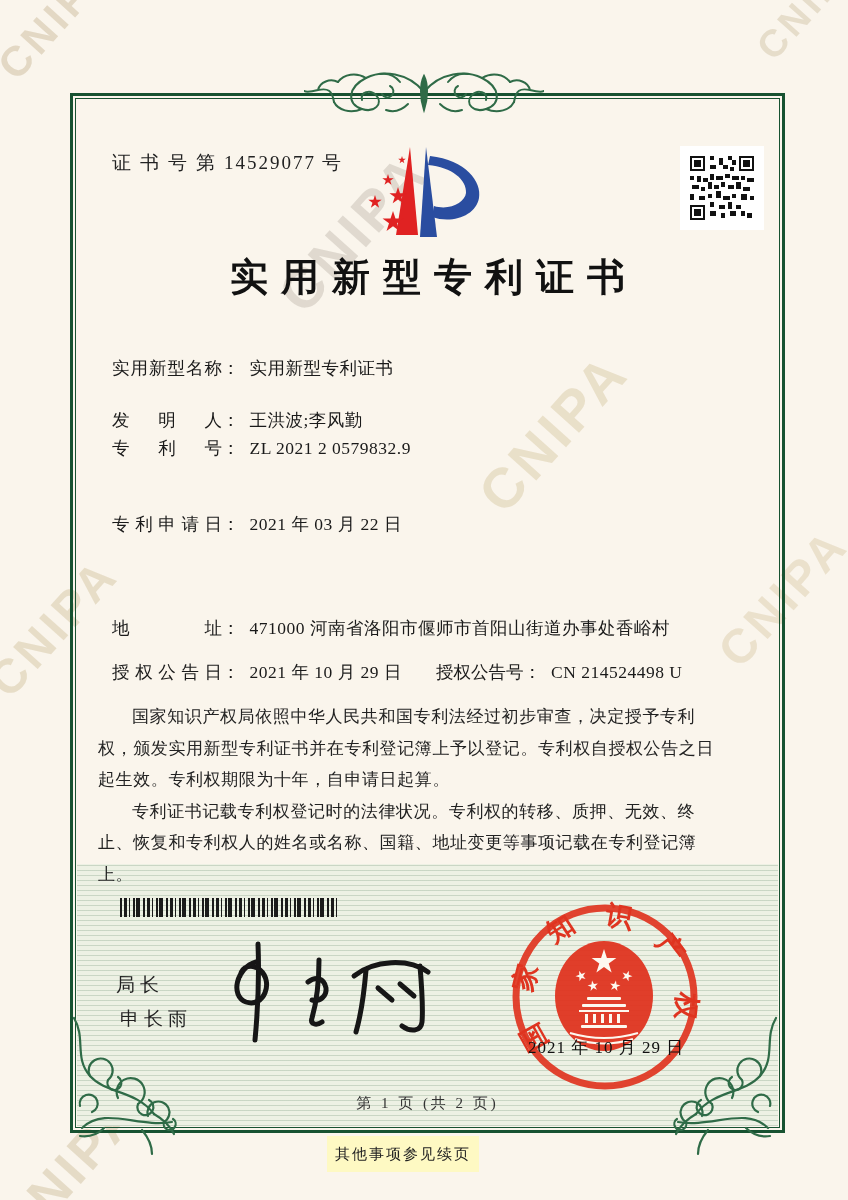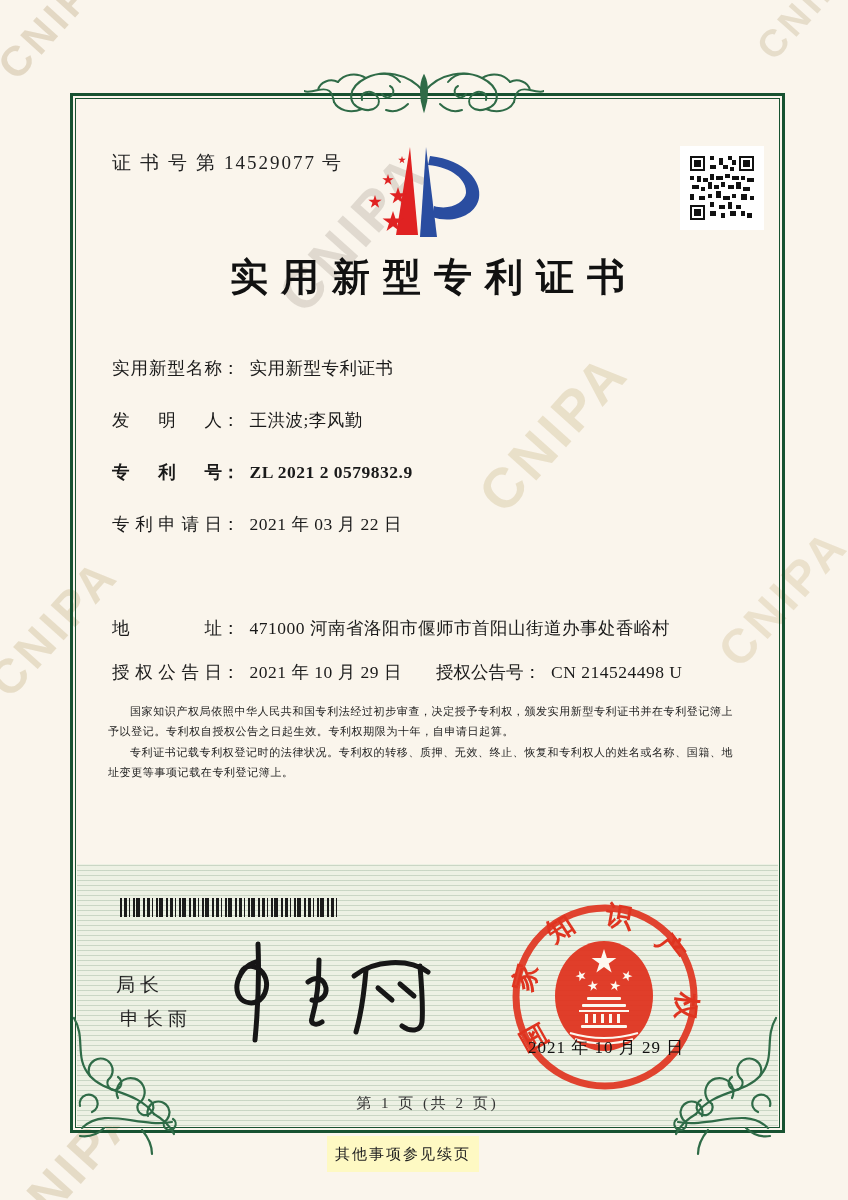--- a/index.html
+++ b/index.html
@@ -49,22 +49,22 @@
     position:absolute; left:70px; top:252px; width:715px;
     text-align:center; font-size:38px; font-weight:bold;
     letter-spacing:13px; text-indent:13px; color:#111;
   }
 
   .frow { position:absolute; left:112px; font-size:17.5px; white-space:nowrap; color:#1a1a1a; }
   .flabel { display:inline-block; width:110px; text-align:justify; text-align-last:justify; vertical-align:bottom; }
   .fcolon { margin-right:10px; }
   .fvalue { letter-spacing:0.5px; }
 
-  .paras { position:absolute; left:108px; top:701px; width:628px;
-    font-size:11px; line-height:1.86; letter-spacing:0.6px; color:#222; }
+  .paras { position:absolute; left:98px; top:701px; width:628px;
+    font-size:17px; line-height:1.86; letter-spacing:0.6px; color:#222; }
   .paras p { text-indent:2em; }
 
   .barcode { position:absolute; left:120px; top:898px; width:218px; height:19px;
     background:repeating-linear-gradient(90deg,
       #1b1b1b 0 2px, rgba(0,0,0,0) 2px 4px,
       #1b1b1b 4px 7px, rgba(0,0,0,0) 7px 9px,
       #1b1b1b 9px 10px, rgba(0,0,0,0) 10px 13px,
       #1b1b1b 13px 15px, rgba(0,0,0,0) 15px 16px,
       #1b1b1b 16px 20px, rgba(0,0,0,0) 20px 23px);
   }
@@ -225,21 +225,21 @@
   </div>
 
   <div class="title">实用新型专利证书</div>
 
   <div class="frow" style="top:356px;">
     <span class="flabel">实用新型名称</span><span class="fcolon">：</span><span class="fvalue">实用新型专利证书</span>
   </div>
   <div class="frow" style="top:408px;">
     <span class="flabel">发明人</span><span class="fcolon">：</span><span class="fvalue">王洪波;李风勤</span>
   </div>
-  <div class="frow" style="top:460px;font-weight:bold;">
+  <div class="frow" style="top:436px;">
     <span class="flabel">专利号</span><span class="fcolon">：</span><span class="fvalue">ZL 2021 2 0579832.9</span>
   </div>
   <div class="frow" style="top:512px;">
     <span class="flabel">专利申请日</span><span class="fcolon">：</span><span class="fvalue">2021 年 03 月 22 日</span>
   </div>
   <div class="frow" style="top:616px;">
     <span class="flabel">地址</span><span class="fcolon">：</span><span class="fvalue">471000 河南省洛阳市偃师市首阳山街道办事处香峪村</span>
   </div>
   <div class="frow" style="top:660px;">
     <span class="flabel">授权公告日</span><span class="fcolon">：</span><span class="fvalue">2021 年 10 月 29 日</span>

